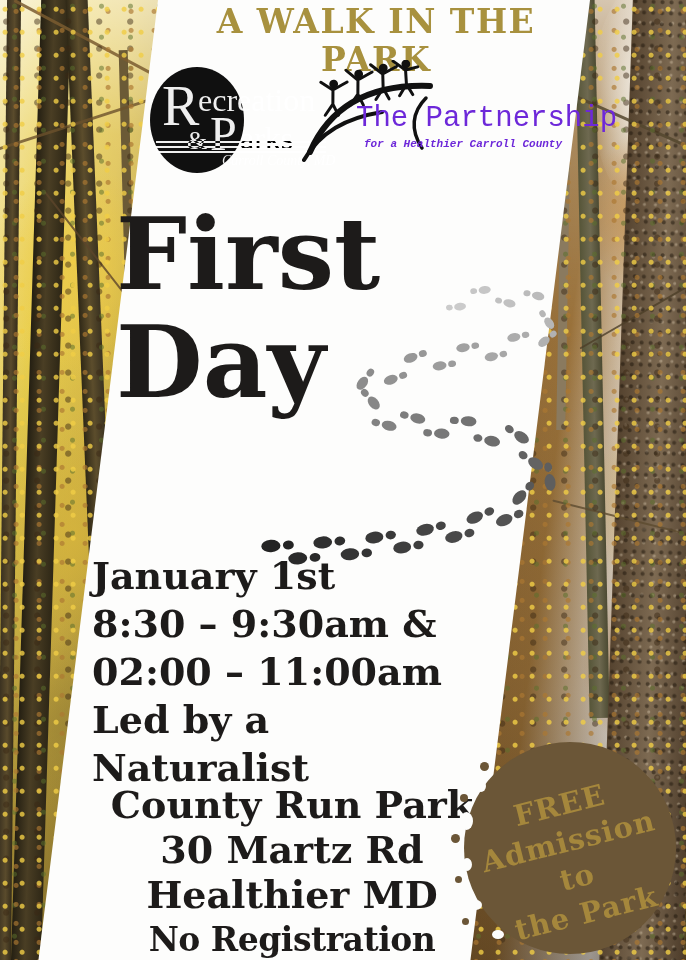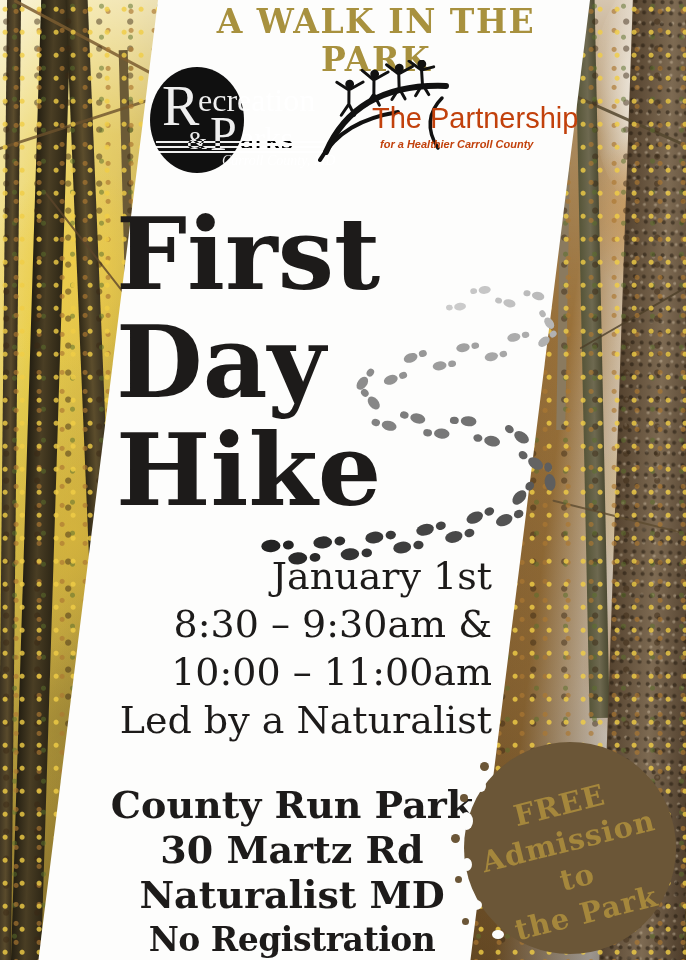--- a/index.html
+++ b/index.html
@@ -31,42 +31,42 @@
   
   #trail{position:absolute;left:0;top:0;z-index:2;pointer-events:none;}
 
   
   .content{position:absolute;inset:0;z-index:3;color:var(--ink,#1d1b1a);}
   .tagline{position:absolute;left:176px;top:3px;width:400px;text-align:center;
            font-weight:700;font-size:33px;line-height:1.15;letter-spacing:1.5px;
            color:var(--gold,#a8913e);}
   .title{position:absolute;left:116px;top:200px;width:400px;text-align:left;
          font-weight:700;font-size:100px;line-height:108px;}
-  .sched{position:absolute;left:92px;top:552px;width:400px;text-align:right;
-         font-weight:400;font-size:38px;line-height:48px;}
+  .sched{position:absolute;left:92px;top:552px;width:400px;text-align:left;
+         font-weight:700;font-size:38px;line-height:48px;}
   .loc{position:absolute;left:92px;top:782px;width:400px;text-align:center;
        font-weight:700;font-size:38px;line-height:45px;}
   .loc .small{font-size:33px;letter-spacing:-0.5px;}
 
   
   .recparks{position:absolute;left:150px;top:62px;width:182px;height:116px;
             font-family:"Liberation Serif",serif;}
   .rp-circle{position:absolute;left:0;top:5px;width:94px;height:106px;border-radius:50%;background:#101010;}
   .recparks .k{position:absolute;color:#fff;mix-blend-mode:difference;line-height:1;white-space:nowrap;}
   .rp-r{left:12px;top:16px;font-size:56px;}
   .rp-w1{left:48px;top:22px;font-size:32px;}
   .rp-amp{left:37px;top:66px;font-size:26px;}
   .rp-p{left:60px;top:48px;font-size:48px;}
   .rp-w2{left:90px;top:60px;font-size:32px;}
   .rp-rule{position:absolute;left:6px;width:170px;height:2px;background:#fff;mix-blend-mode:difference;}
   .rp-sub{left:72px;top:92px;font-style:italic;font-size:14px;}
 
   
-  .partnership{position:absolute;left:318px;top:60px;width:258px;height:106px;
-               font-family:Liberation Sans, sans-serif;color:#c2410c;}
+  .partnership{position:absolute;left:302px;top:60px;width:258px;height:106px;
+               font-family:Liberation Mono, monospace;color:#6d28d9;}
   .pt-name{position:absolute;left:54px;top:44px;font-size:29px;line-height:1;white-space:nowrap;}
   .pt-tag{position:absolute;left:62px;top:78px;font-size:11px;font-style:italic;font-weight:700;white-space:nowrap;}
 
   
   .badge{position:absolute;left:464px;top:742px;width:212px;height:212px;z-index:4;}
   .badge-disc{position:absolute;inset:0;border-radius:50%;background:var(--badge-bg,#6b5637);}
   .badge-text{position:absolute;inset:0;padding-top:44px;text-align:center;
               transform:rotate(-14deg);font-weight:700;font-size:29px;line-height:37px;
               letter-spacing:1px;color:var(--badge-fg,#a5873c);}
   .nick{position:absolute;background:#fdfdfc;border-radius:50%;}
@@ -293,34 +293,33 @@
           </g>
         </g>
       </svg>
       <div class="pt-name">The Partnership</div>
       <div class="pt-tag">for a Healthier Carroll County</div>
     </div>
 
     <div class="title">
       <div>First</div>
       <div>Day</div>
-      <div>Hike</div>
     </div>
 
     <div class="sched">
       <div>January 1st</div>
       <div>8:30 – 9:30am &amp;</div>
-      <div>10:00 – 11:00am</div>
+      <div>02:00 – 11:00am</div>
       <div>Led by a Naturalist</div>
     </div>
 
     <div class="loc">
       <div>County Run Park</div>
       <div>30 Martz Rd</div>
-      <div>Naturalist MD</div>
+      <div>Healthier MD</div>
       <div class="small">No Registration Required</div>
     </div>
   </div>
 
   <div class="badge">
     <div class="dot" style="left:-13px;top:92px;width:9px;height:9px;"></div>
     <div class="dot" style="left:-9px;top:134px;width:7px;height:7px;"></div>
     <div class="dot" style="left:-4px;top:52px;width:8px;height:8px;"></div>
     <div class="dot" style="left:-2px;top:176px;width:7px;height:7px;"></div>
     <div class="dot" style="left:16px;top:20px;width:9px;height:9px;"></div>

